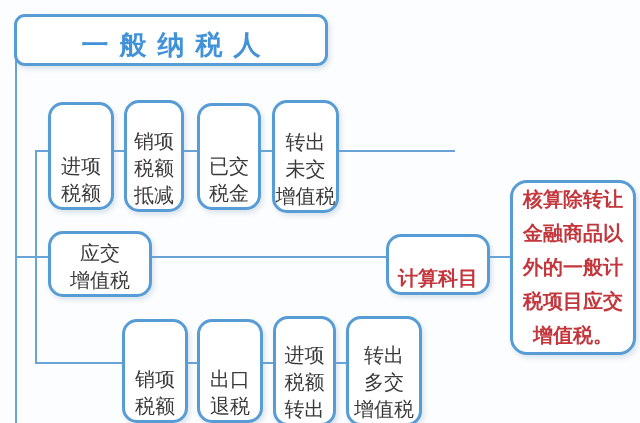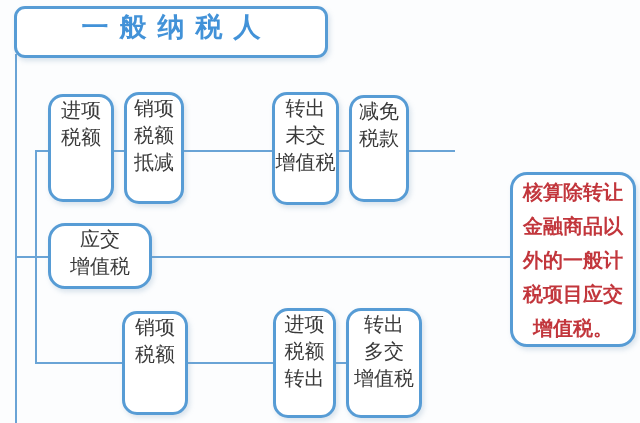--- a/index.html
+++ b/index.html
@@ -5,23 +5,24 @@
   html,body{margin:0;padding:0;background:#ffffff;}
   .canvas{
     position:relative;width:640px;height:423px;overflow:hidden;
     background:#fcfdfe;
     font-family:"Liberation Sans","DejaVu Sans",sans-serif;
   }
   .line{position:absolute;background:#6aa4d6;z-index:1;}
   .node{
     position:absolute;z-index:2;background:#ffffff;
     border:3px solid #579cd5;border-radius:15px;
-    display:flex;align-items:flex-start;justify-content:center;
+    display:flex;align-items:flex-end;justify-content:center;
     box-shadow:2px 3px 5px rgba(130,160,190,0.28);
     box-sizing:border-box;
+    margin-top:8px;
   }
   .node-label{
     white-space:pre-line;text-align:center;
     font-size:20px;line-height:27px;color:#3a3a3a;
   }
   .title-box{border-radius:11px;}
   .title-label{
     font-size:27px;font-weight:700;color:#4292d8;
     letter-spacing:11px;text-indent:11px;white-space:nowrap;
   }
@@ -50,45 +51,52 @@
 
   <div class="node" style="left:48px;top:94px;width:66px;height:108px;">
     <span class="node-label">进项
 税额</span>
   </div>
   <div class="node" style="left:124px;top:92px;width:60px;height:112px;">
     <span class="node-label">销项
 税额
 抵减</span>
   </div>
+  <div class="node" style="left:197px;top:95px;width:64px;height:107px;">
+    <span class="node-label">已交
+税金</span>
+  </div>
   <div class="node" style="left:272px;top:92px;width:67px;height:113px;">
     <span class="node-label">转出
 未交
 增值税</span>
   </div>
-  <div class="node" style="left:349px;top:95px;width:60px;height:107px;">
-    <span class="node-label">减免
-税款</span>
-  </div>
 
-  <div class="node" style="left:48px;top:223px;width:104px;height:66px;border-radius:17px;">
+  <div class="node" style="left:48px;top:223px;width:104px;height:66px;">
     <span class="node-label">应交
 增值税</span>
+  </div>
+  <div class="node" style="left:386px;top:226px;width:104px;height:61px;">
+    <span class="calc-label">计算科目</span>
   </div>
   <div class="node" style="left:510px;top:172px;width:126px;height:175px;border-radius:17px;">
     <span class="red-label">核算除转让
 金融商品以
 外的一般计
 税项目应交
 增值税。</span>
   </div>
 
   <div class="node" style="left:122px;top:311px;width:66px;height:104px;">
     <span class="node-label">销项
 税额</span>
+  </div>
+  <div class="node" style="left:197px;top:311px;width:66px;height:104px;">
+    <span class="node-label">出口
+退税</span>
   </div>
   <div class="node" style="left:273px;top:308px;width:63px;height:110px;">
     <span class="node-label">进项
 税额
 转出</span>
   </div>
   <div class="node" style="left:346px;top:308px;width:76px;height:110px;">
     <span class="node-label">转出
 多交
 增值税</span>

